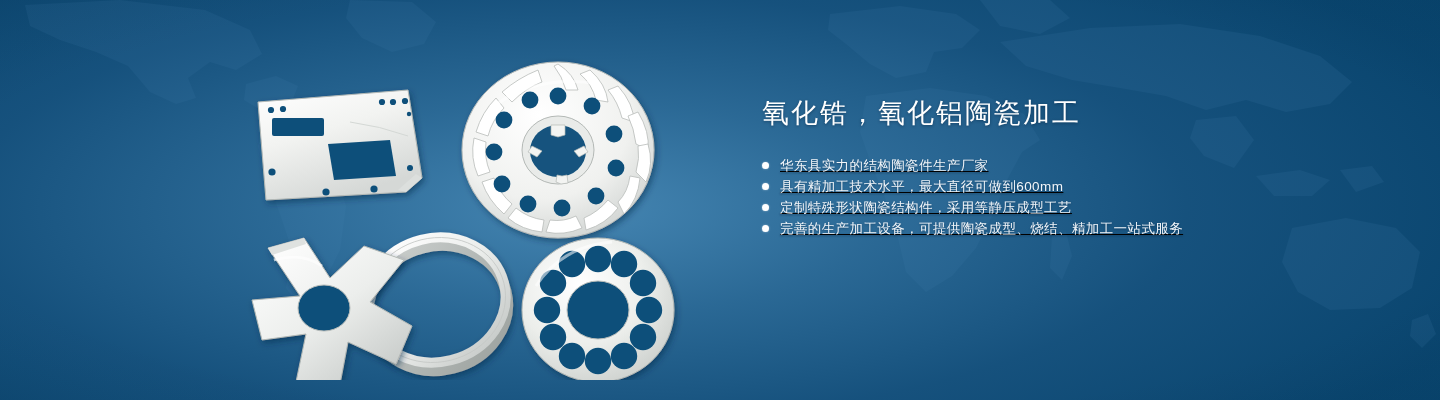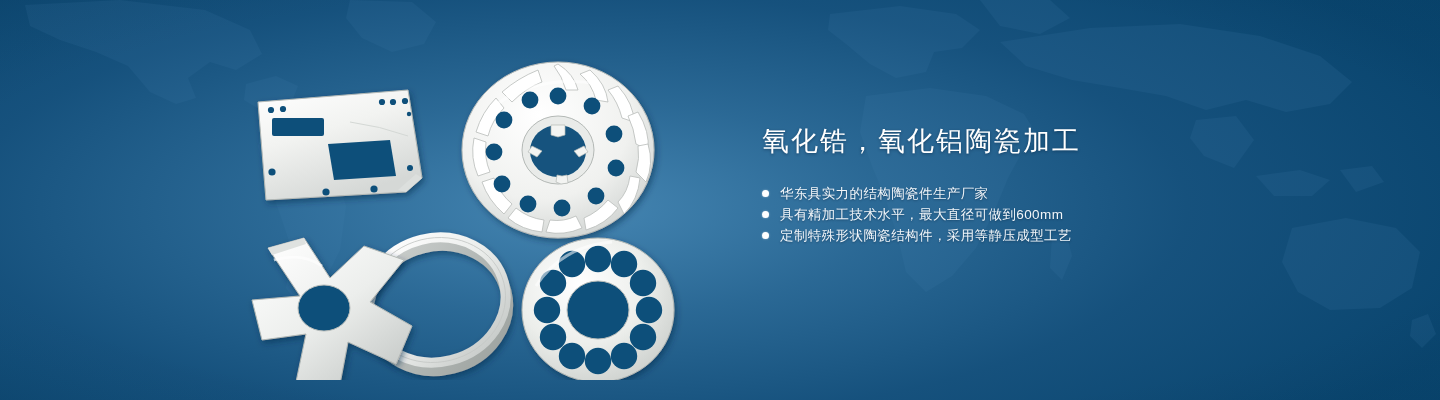--- a/index.html
+++ b/index.html
@@ -52,41 +52,42 @@
   .products {
     position:absolute;
     left:230px; top:40px;
     width:470px; height:340px;
   }
   .products svg { display:block; width:100%; height:100%; }
 
   
   .copy {
     position:absolute;
-    left:762px; top:124px;
+    left:762px; top:96px;
     width:620px;
   }
   .headline {
     color:#ffffff;
     font-size:27px;
     line-height:34px;
     letter-spacing:2px;
     font-weight:400;
     white-space:nowrap;
     text-shadow:0 1px 3px rgba(0,25,48,0.45);
   }
   .bullets {
     list-style:none;
     margin-top:25px;
   }
   .bullet {
     display:flex;
     align-items:center;
     height:21px;
     margin-bottom:0px;
+    text-decoration:underline;
   }
   .bullet-dot {
     width:7px; height:7px;
     border-radius:50%;
     background:#ffffff;
     flex:0 0 auto;
     margin-right:11px;
     box-shadow:0 0 2px rgba(255,255,255,0.5);
   }
   .bullet-text {
@@ -309,16 +310,20 @@
         <span class="bullet-text">华东具实力的结构陶瓷件生产厂家</span>
       </li>
       <li class="bullet">
         <span class="bullet-dot"></span>
         <span class="bullet-text">具有精加工技术水平，最大直径可做到600mm</span>
       </li>
       <li class="bullet">
         <span class="bullet-dot"></span>
         <span class="bullet-text">定制特殊形状陶瓷结构件，采用等静压成型工艺</span>
       </li>
+      <li class="bullet">
+        <span class="bullet-dot"></span>
+        <span class="bullet-text">完善的生产加工设备，可提供陶瓷成型、烧结、精加工一站式服务</span>
+      </li>
     </ul>
   </div>
 
 </div>
 
 </body></html>

